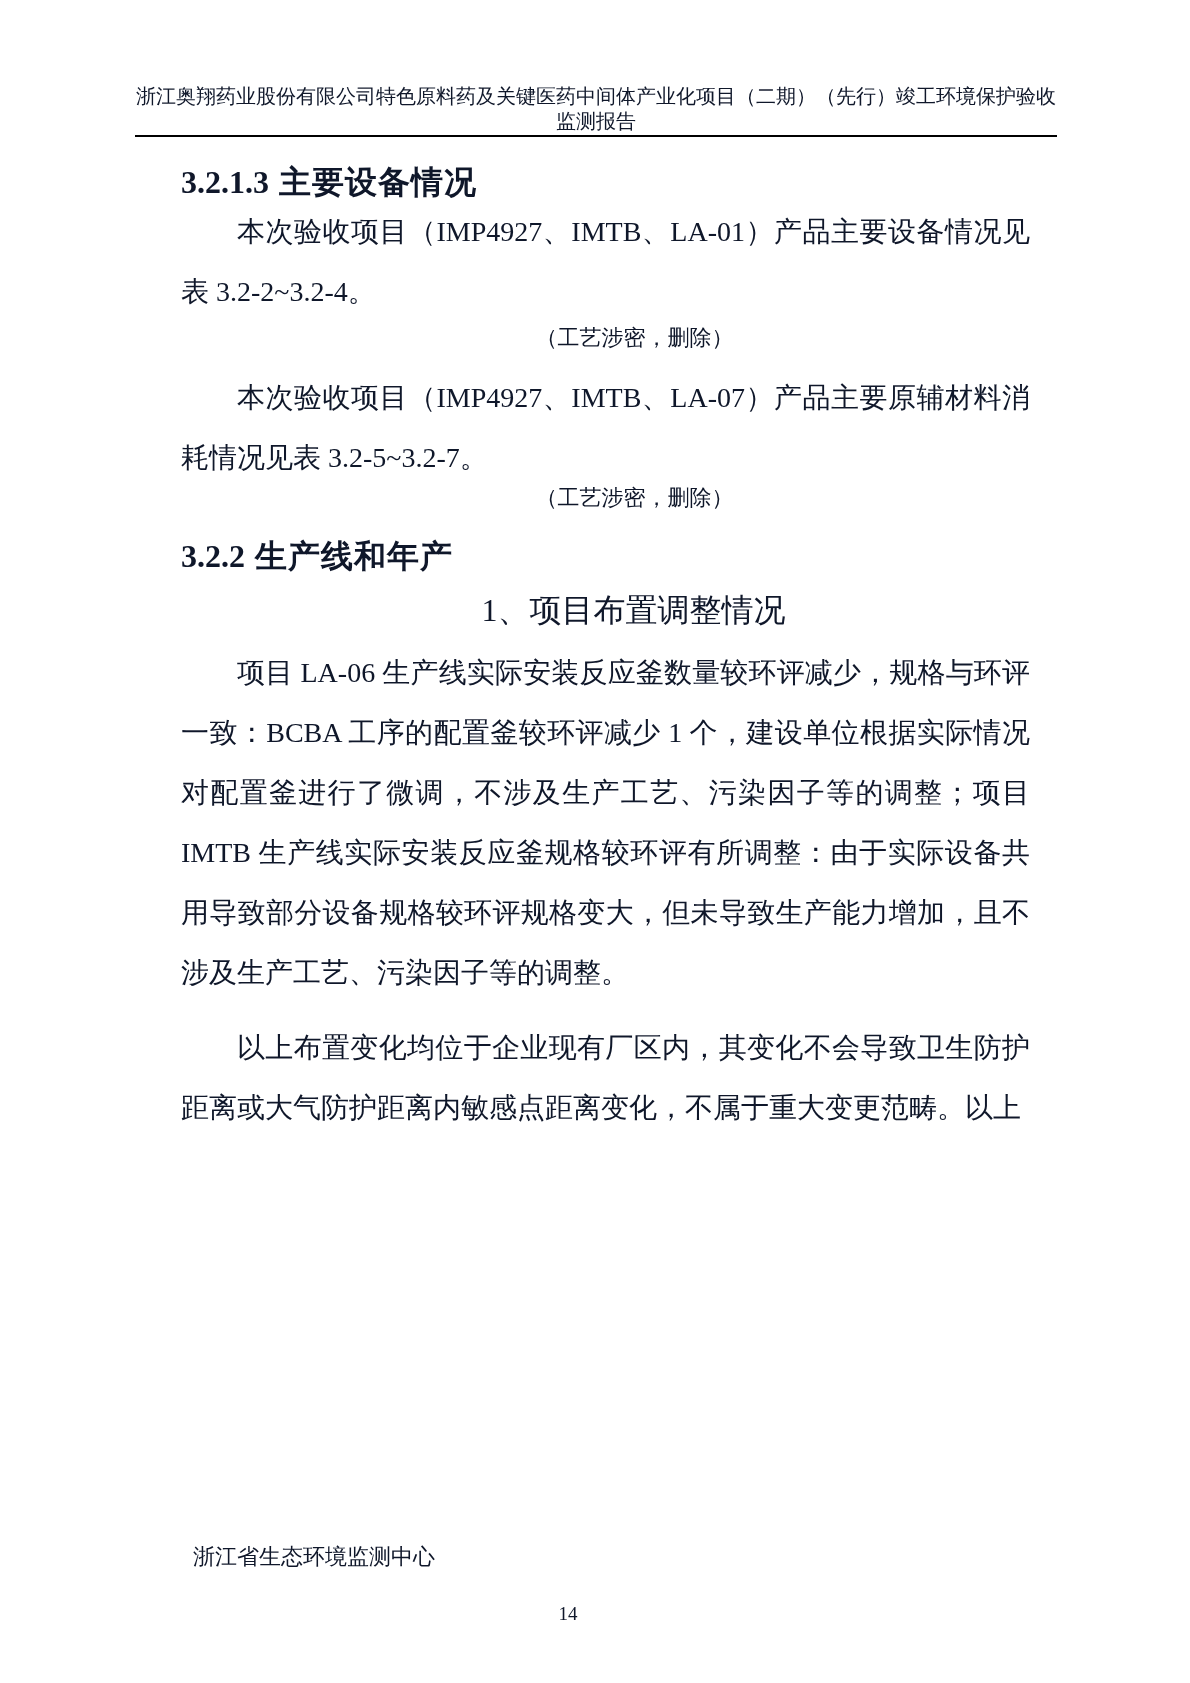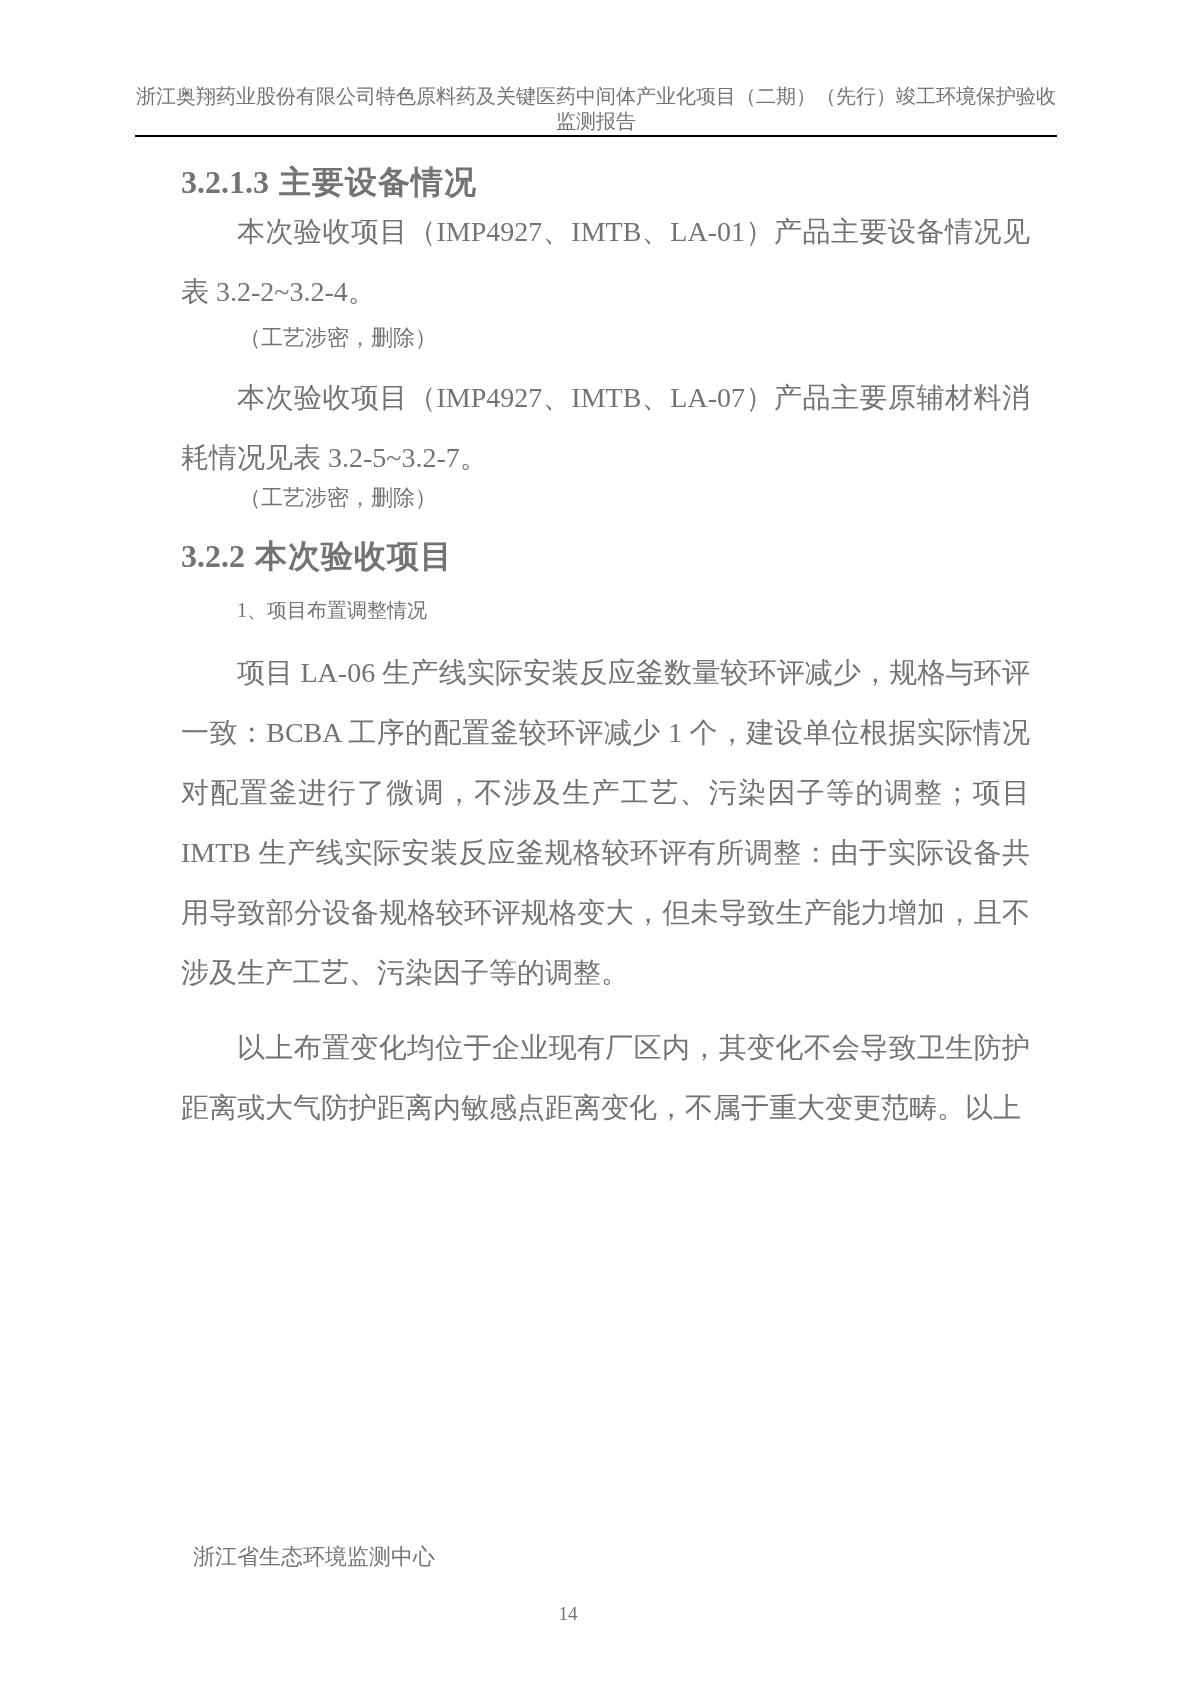--- a/index.html
+++ b/index.html
@@ -1,21 +1,21 @@
 <!DOCTYPE html>
 <html lang="zh"><head>
 <meta charset="utf-8">
 <style>
   html,body { margin:0; padding:0; background:#e8e8e8; }
   .page {
     position:relative;
     width:1190px; height:1683px;
     margin:0 auto;
     background:#ffffff;
-    color:#737373;
+    color:#0f172a;
     font-family:"Liberation Serif","DejaVu Serif",serif;
     overflow:hidden;
   }
   .page-header {
     position:absolute;
     top:84px; left:135px; width:922px;
     text-align:center;
     font-size:20px;
     line-height:25px;
   }
@@ -42,26 +42,28 @@
     line-height:60px;
     text-align:justify;
     text-indent:56px;
     margin:0;
   }
   .note {
     font-size:22px;
     line-height:44px;
     text-indent:58px;
     margin:0;
+    text-align:center;
   }
   .sub {
-    font-size:20px;
+    font-size:32px;
     line-height:60px;
     text-indent:56px;
     margin:0;
+    text-align:center;
   }
   .footer-org {
     position:absolute;
     left:193px; top:1545px;
     font-size:22px;
     line-height:24px;
   }
   .footer-page {
     position:absolute;
     left:540px; top:1602px; width:56px;
@@ -91,21 +93,21 @@
     <p class="para" style="margin-top:0">本次验收项目（IMP4927、IMTB、LA-01）产品主要设备情况见表 3.2-2~3.2-4。</p>
 
     <p class="note" style="margin-top:-6px">（工艺涉密，删除）</p>
 
 
     <p class="para" style="margin-top:8px">本次验收项目（IMP4927、IMTB、LA-07）产品主要原辅材料消耗情况见表 3.2-5~3.2-7。</p>
 
     <p class="note" style="margin-top:-12px">（工艺涉密，删除）</p>
 
     <div class="heading" style="margin-top:16px">
-      <span class="h-num">3.2.2</span><span class="h-txt">本次验收项目</span>
+      <span class="h-num">3.2.2</span><span class="h-txt">生产线和年产</span>
     </div>
 
     <p class="sub" style="margin-top:4px">1、项目布置调整情况</p>
 
 
     <p class="para" style="margin-top:3px">项目 LA-06 生产线实际安装反应釜数量较环评减少，规格与环评一致：BCBA 工序的配置釜较环评减少 1 个，建设单位根据实际情况对配置釜进行了微调，不涉及生产工艺、污染因子等的调整；项目 IMTB 生产线实际安装反应釜规格较环评有所调整：由于实际设备共用导致部分设备规格较环评规格变大，但未导致生产能力增加，且不涉及生产工艺、污染因子等的调整。</p>
 
     <p class="para" style="margin-top:15px">以上布置变化均位于企业现有厂区内，其变化不会导致卫生防护距离或大气防护距离内敏感点距离变化，不属于重大变更范畴。以上</p>
 
   </div>

